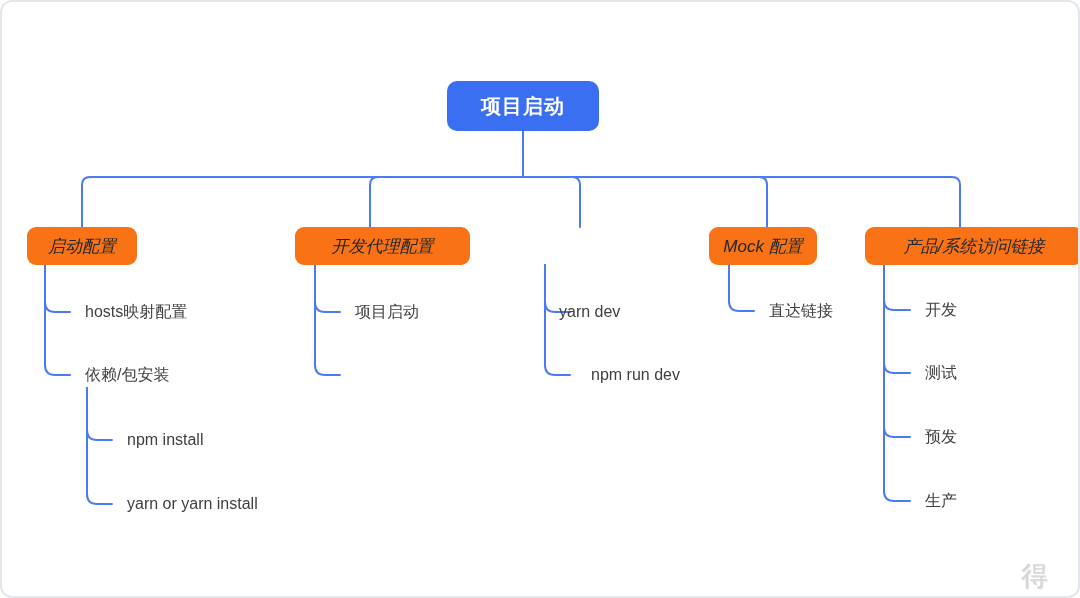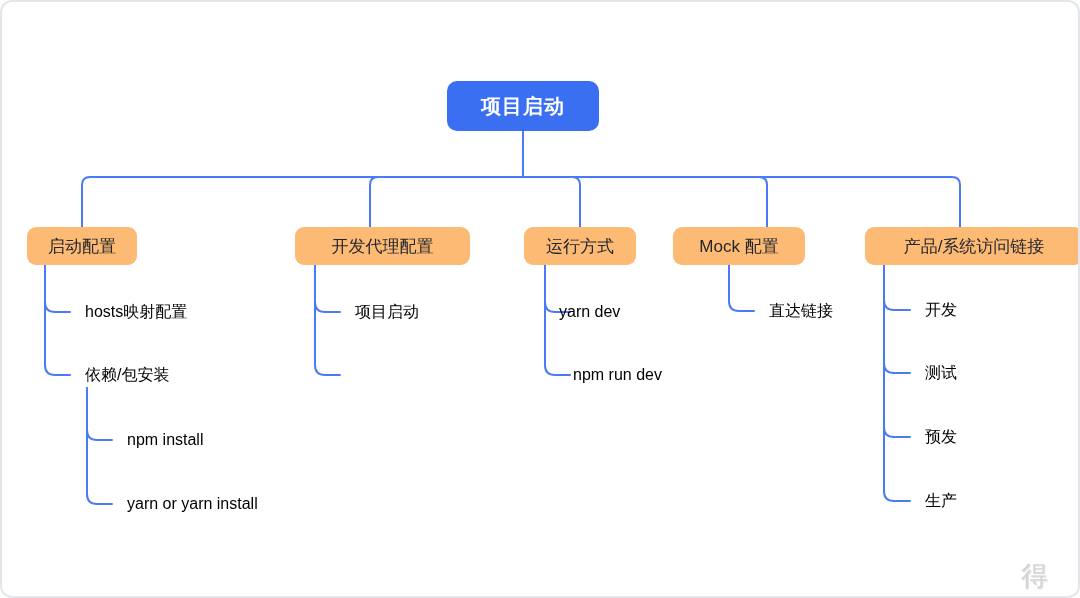--- a/index.html
+++ b/index.html
@@ -24,30 +24,31 @@
   }
   .node.root{
     background:#3A6FF2;
     color:#ffffff;
     border-radius:10px;
     font-size:20px;
     font-weight:600;
     letter-spacing:1px;
   }
   .node.branch{
-    background:#fdba74;
+    background:#f97316;
     color:#23272D;
     border-radius:9px;
     font-size:17px;
     font-weight:400;
+    font-style:italic;
   }
   .leaf{
     position:absolute;
     transform:translateY(-50%);
-    color:#000000;
+    color:#404040;
     font-size:16px;
     white-space:nowrap;
     cursor:default;
   }
   .watermark{
     position:absolute;
     left:1019px;top:556px;
     font-size:27px;
     letter-spacing:2px;
     color:#d2d3d5;
@@ -87,33 +88,32 @@
     <path d="M882 263 V298 Q882 308 892 308 H908"></path>
     <path d="M882 263 V361 Q882 371 892 371 H908"></path>
     <path d="M882 263 V425 Q882 435 892 435 H908"></path>
     <path d="M882 263 V489 Q882 499 892 499 H908"></path>
   </svg>
 
   <div class="node root" style="left:445px;top:79px;width:152px;height:50px">项目启动</div>
 
   <div class="node branch" style="left:25px;top:225px;width:110px;height:38px">启动配置</div>
   <div class="node branch" style="left:293px;top:225px;width:175px;height:38px">开发代理配置</div>
-  <div class="node branch" style="left:522px;top:225px;width:112px;height:38px">运行方式</div>
-  <div class="node branch" style="left:671px;top:225px;width:132px;height:38px">Mock 配置</div>
+  <div class="node branch" style="left:707px;top:225px;width:108px;height:38px">Mock 配置</div>
   <div class="node branch" style="left:863px;top:225px;width:218px;height:38px">产品/系统访问链接</div>
 
   <div class="leaf" style="left:83px;top:310px">hosts映射配置</div>
   <div class="leaf" style="left:83px;top:373px">依赖/包安装</div>
   <div class="leaf" style="left:125px;top:438px">npm install</div>
   <div class="leaf" style="left:125px;top:502px">yarn or yarn install</div>
 
   <div class="leaf" style="left:353px;top:310px">项目启动</div>
 
   <div class="leaf" style="left:557px;top:310px">yarn dev</div>
-  <div class="leaf" style="left:571px;top:373px">npm run dev</div>
+  <div class="leaf" style="left:589px;top:373px">npm run dev</div>
 
   <div class="leaf" style="left:767px;top:309px">直达链接</div>
 
   <div class="leaf" style="left:923px;top:308px">开发</div>
   <div class="leaf" style="left:923px;top:371px">测试</div>
   <div class="leaf" style="left:923px;top:435px">预发</div>
   <div class="leaf" style="left:923px;top:499px">生产</div>
 
   <div class="watermark">得物</div>
 

